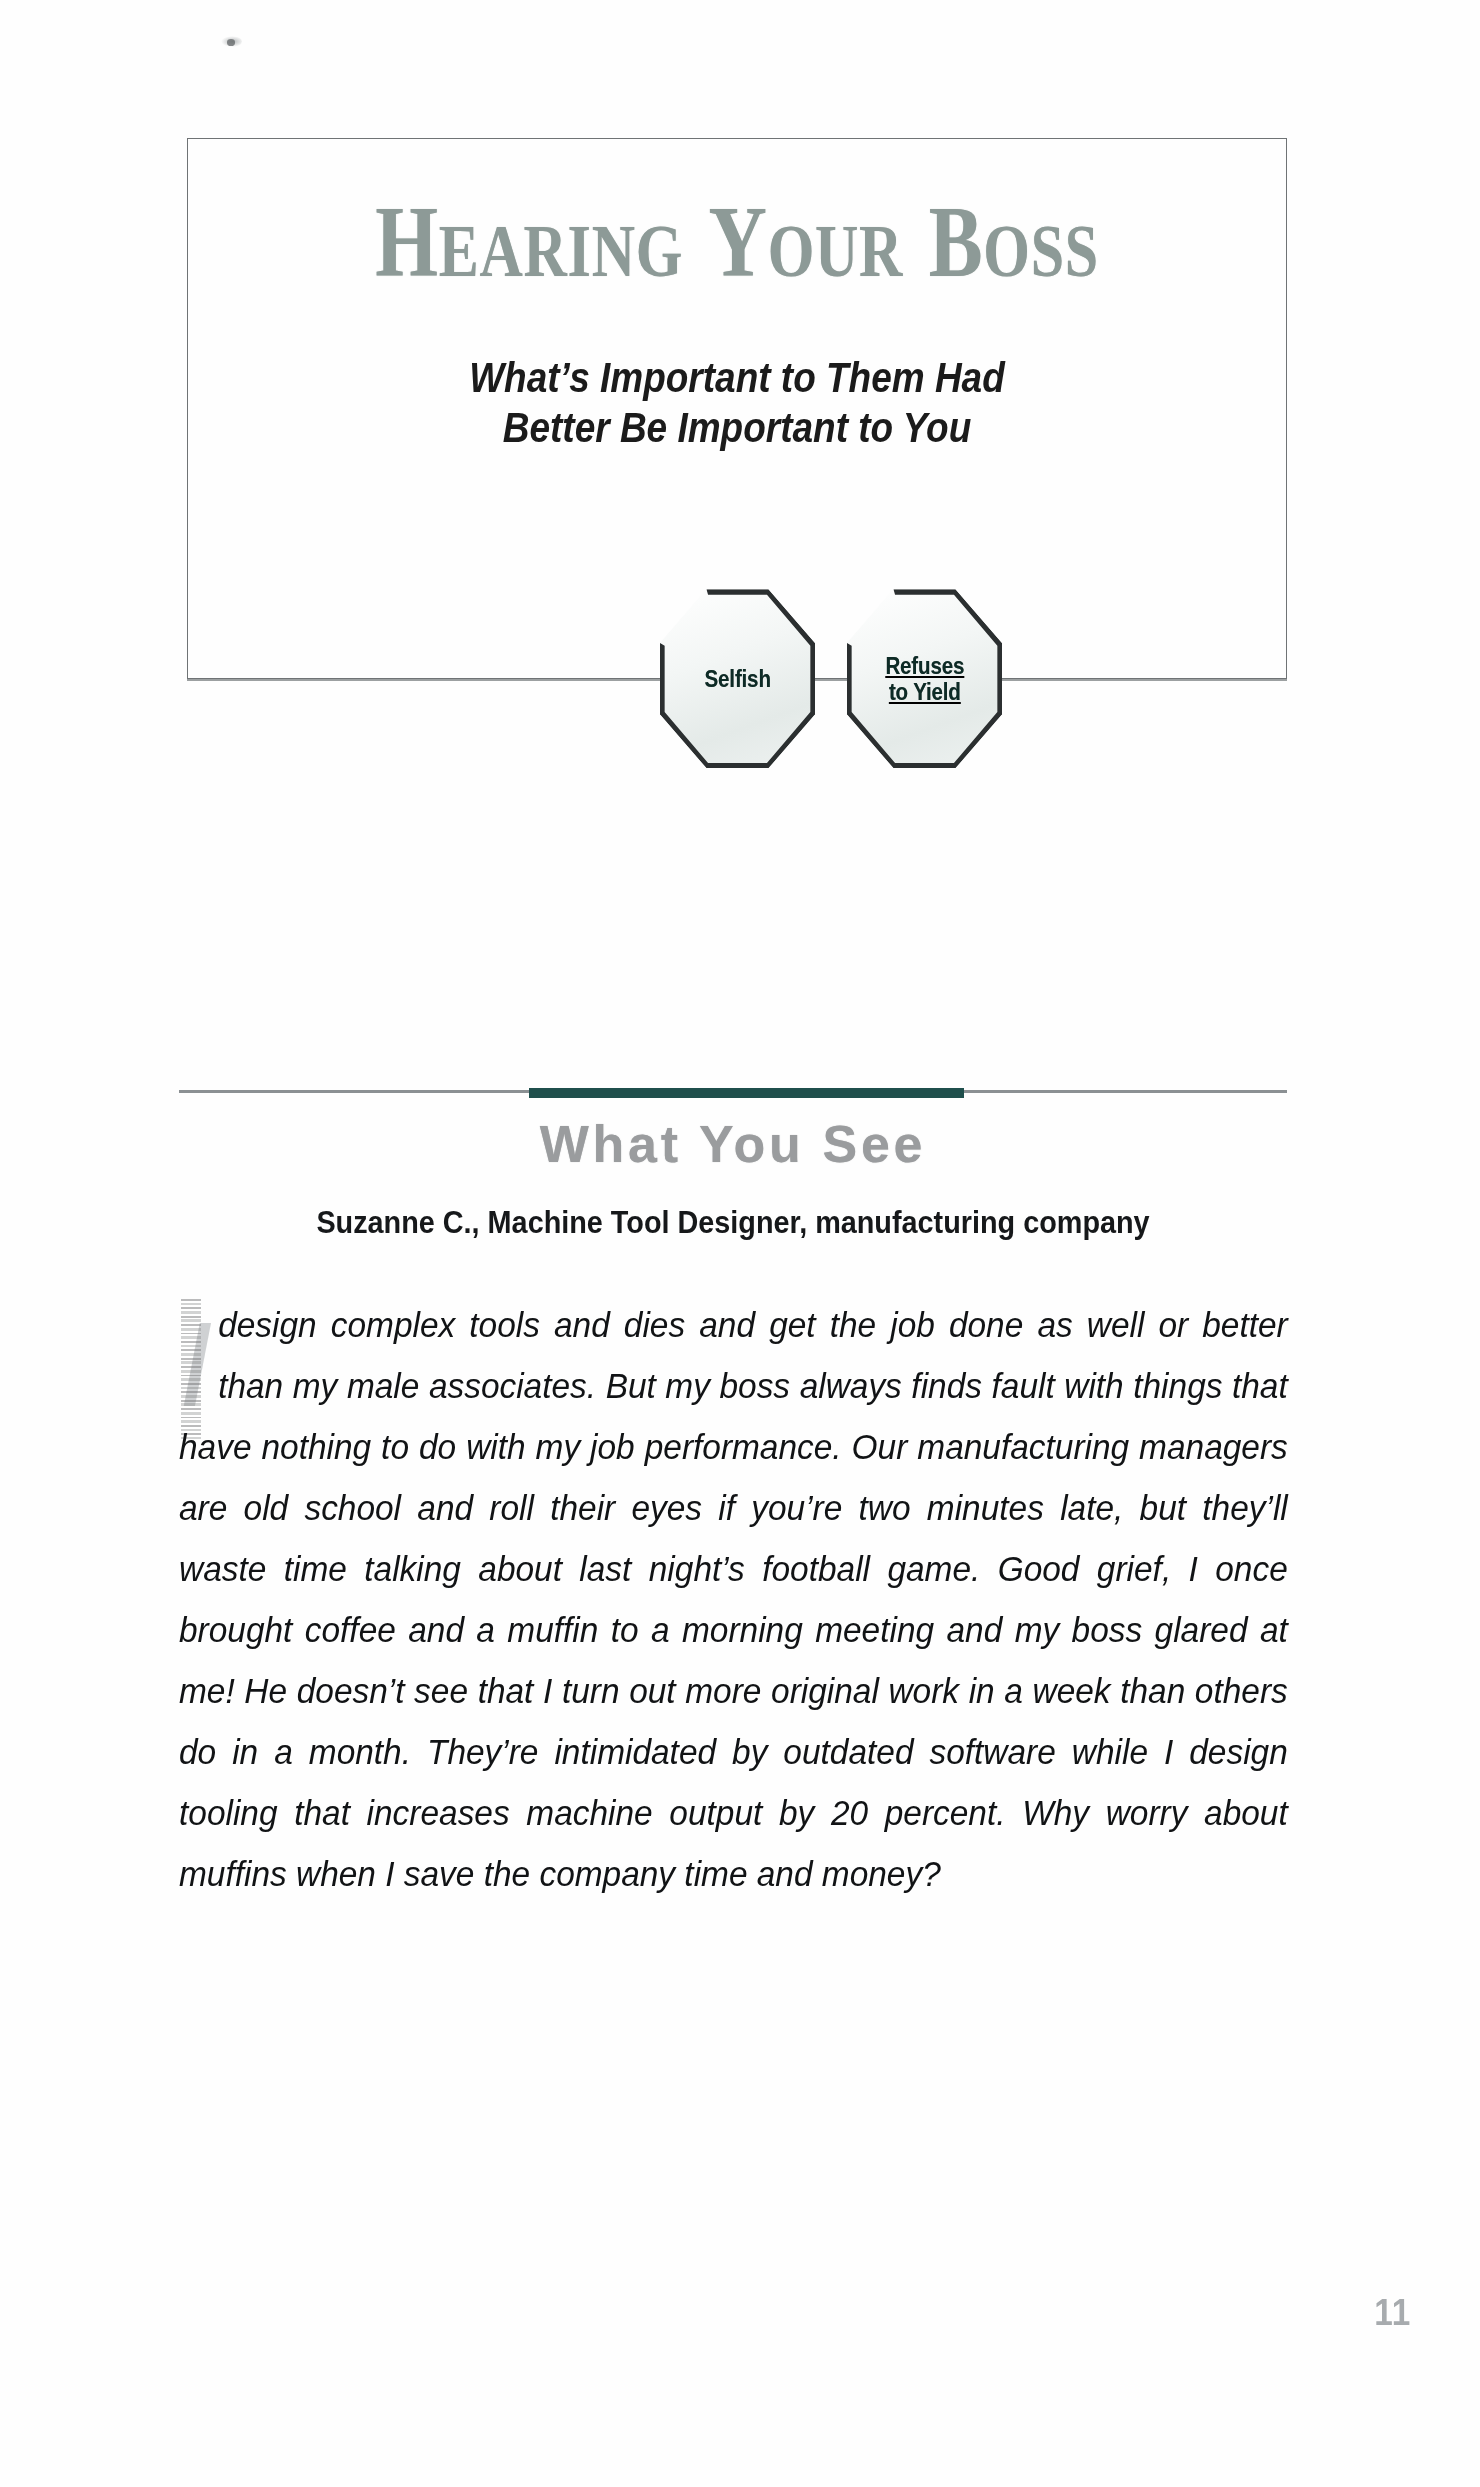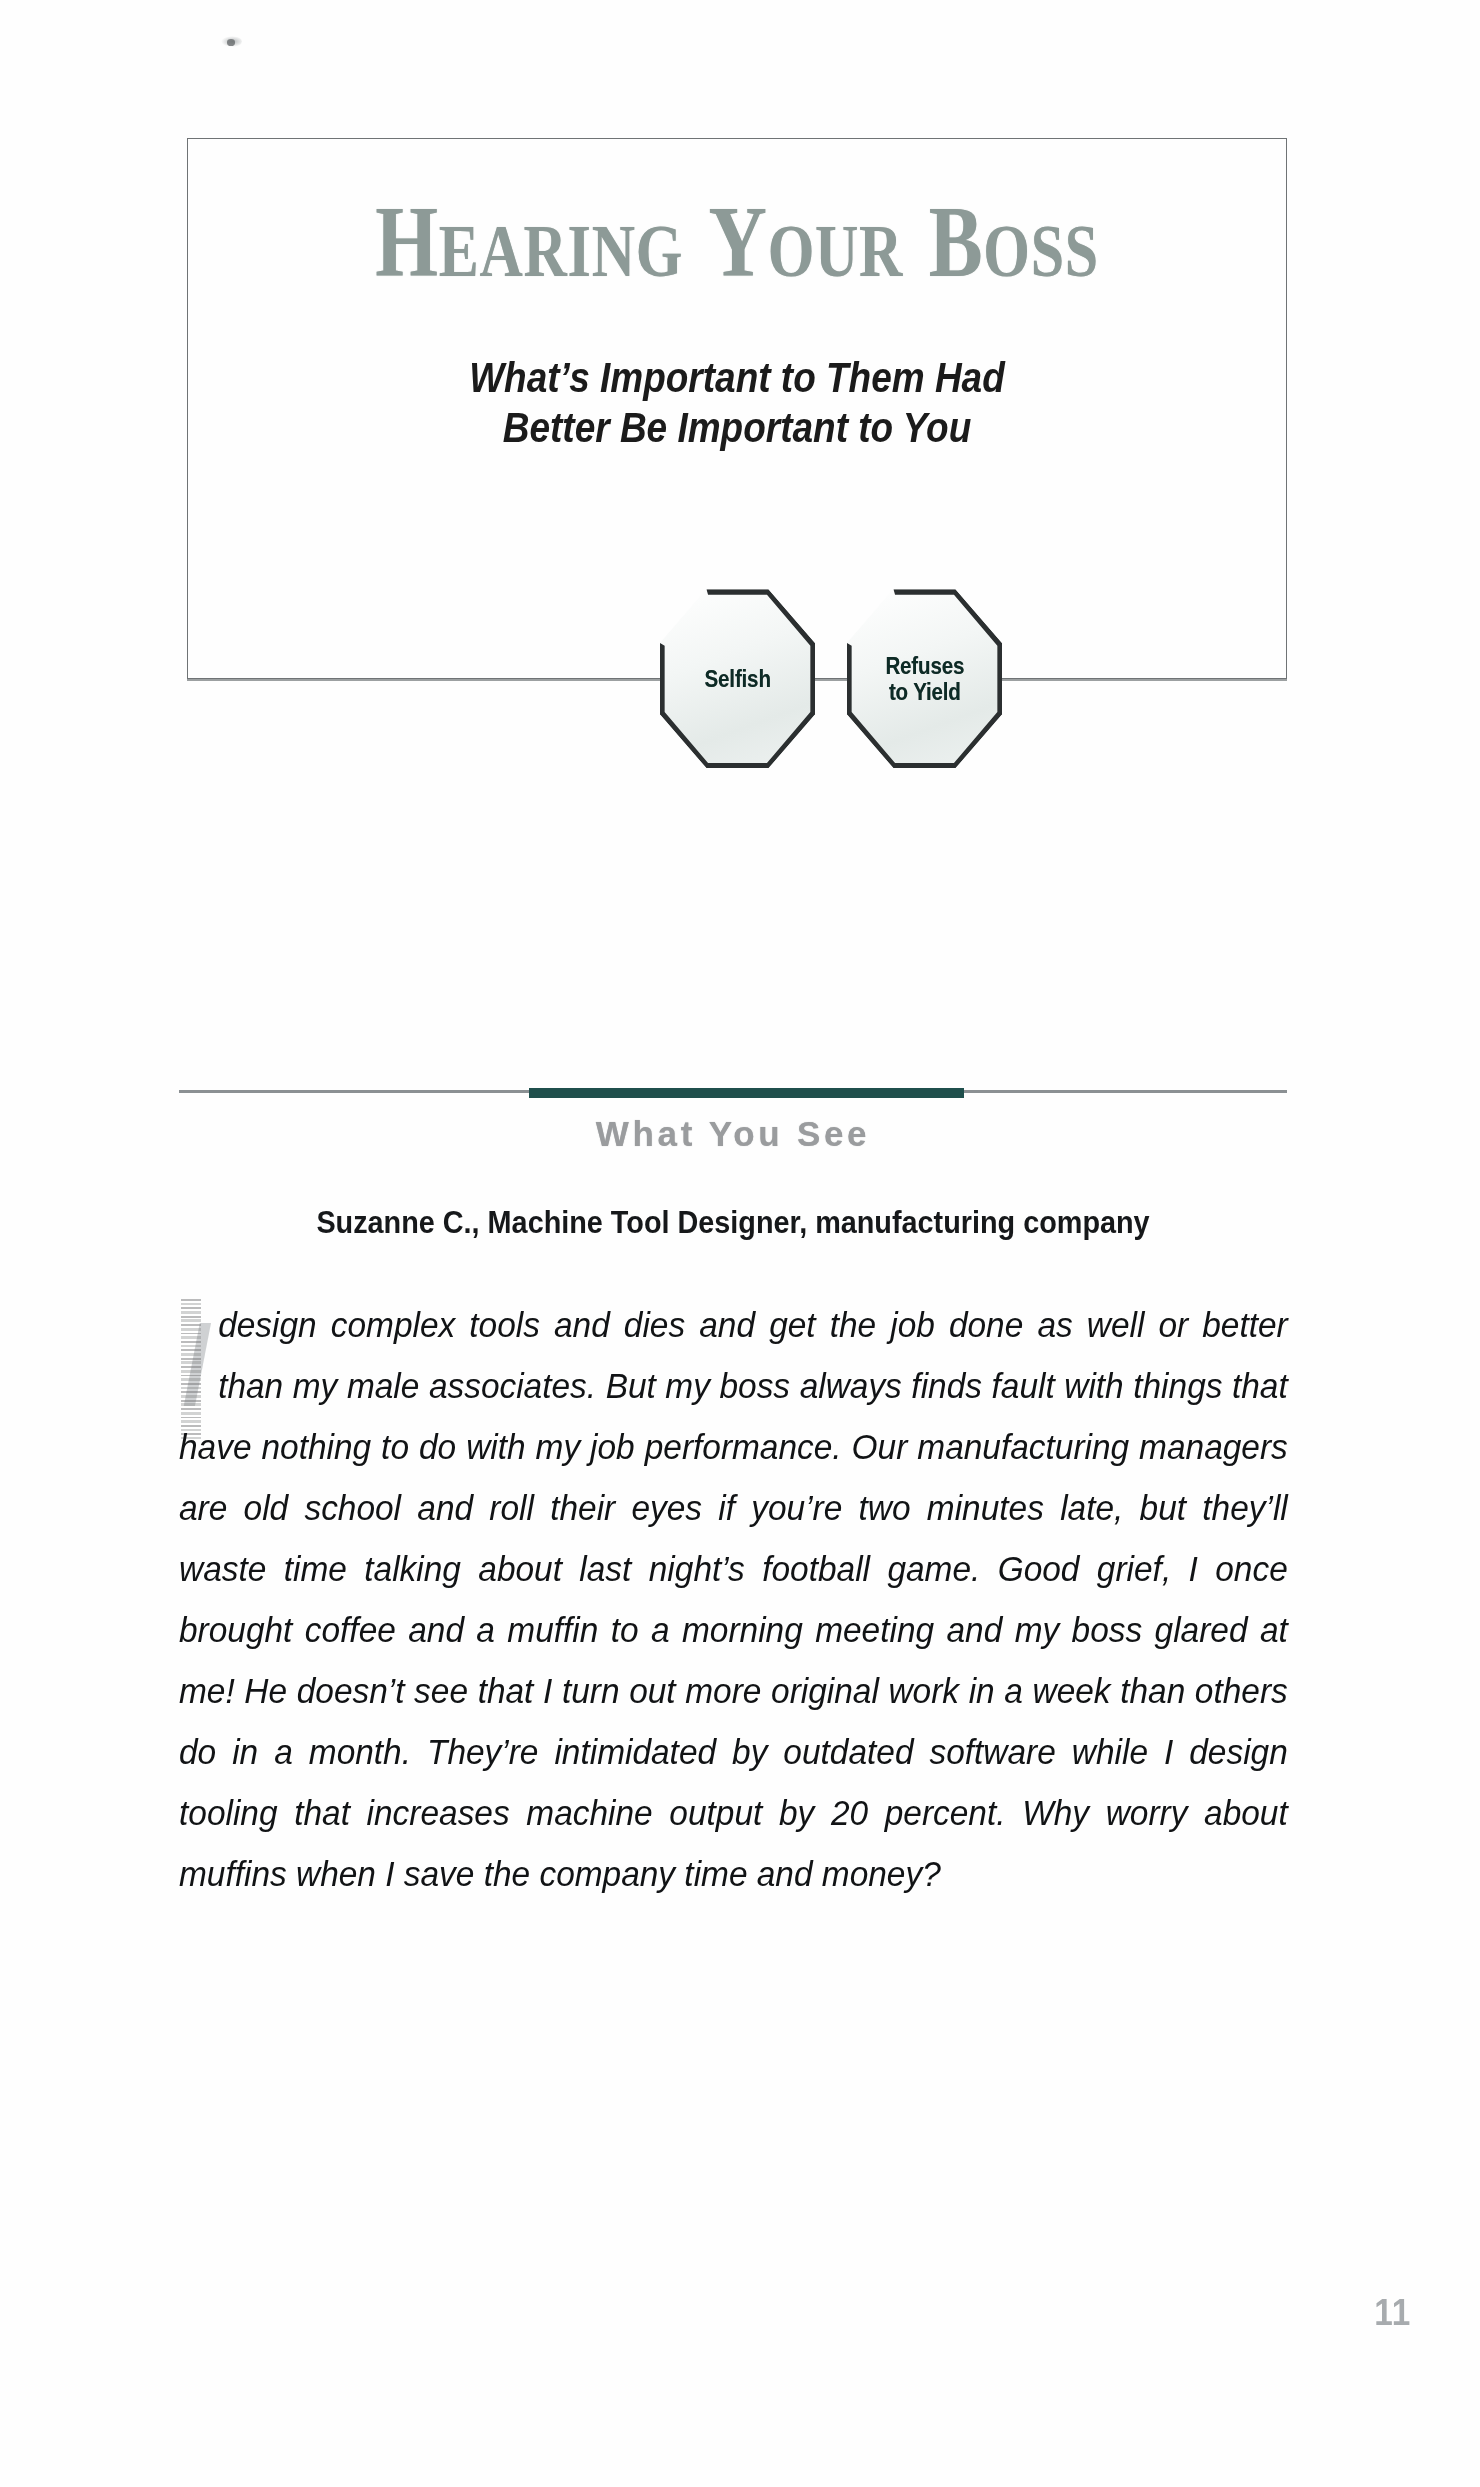--- a/index.html
+++ b/index.html
@@ -144,21 +144,21 @@
     font-size: 23.4px;
     line-height: 1.12;
     color: #0d2b26;
     transform: scaleX(.88);
     transform-origin: 50% 50%;
     letter-spacing: -0.2px;
     text-shadow: 0 0 0.5px rgba(0,0,0,.5);
   }
   #octagon-0 { left: 286px; }
   #octagon-1 { left: 473px; }
-  #octagon-2 { left: 660px; }
+  #octagon-2 { left: 660px; text-decoration: underline; }
 
   
   #section-rule {
     position: absolute;
     left: 179px;
     top: 1090px;
     width: 1108px;
     height: 2.8px;
   }
   #section-rule .rule-thin {
@@ -180,21 +180,21 @@
 
   
   #section-heading {
     position: absolute;
     left: 179px;
     top: 1114px;
     width: 1108px;
     text-align: center;
     font-family: "Liberation Sans", sans-serif;
     font-weight: 700;
-    font-size: 35px;
+    font-size: 52px;
     letter-spacing: 3.7px;
     color: #9a9c9e;
     text-shadow: 0 0 0.9px rgba(110,112,114,.5);
   }
 
   
   #byline {
     position: absolute;
     left: 179px;
     top: 1204px;

